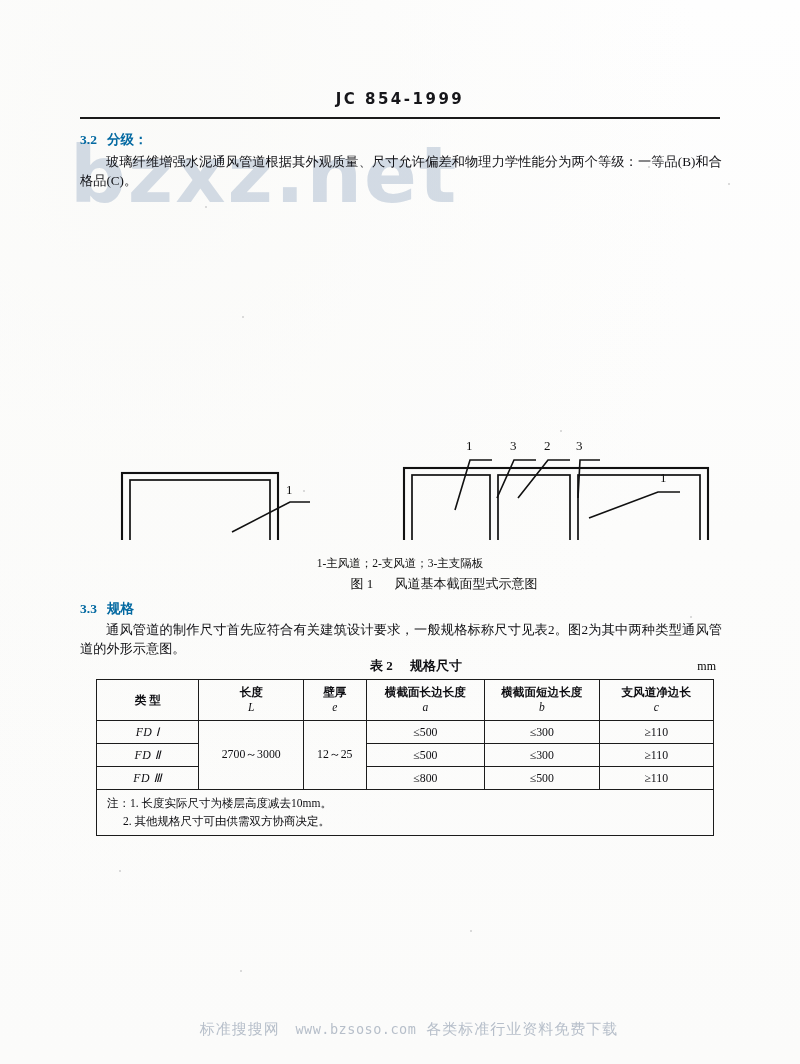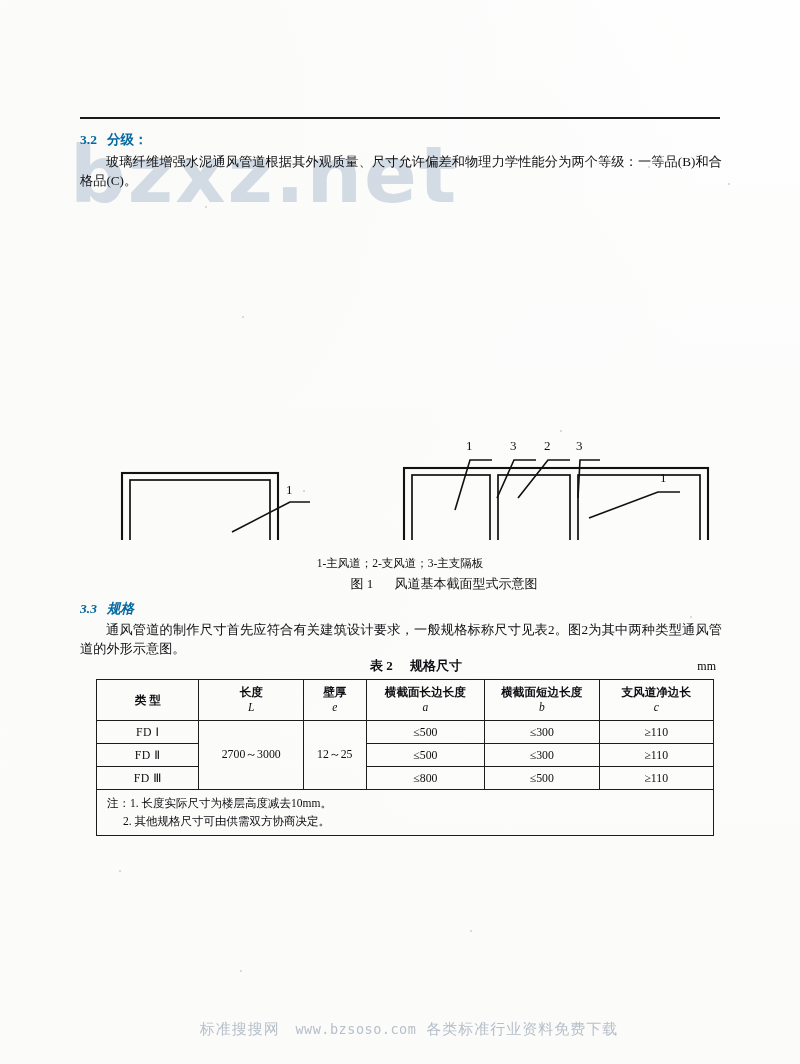--- a/index.html
+++ b/index.html
@@ -118,21 +118,21 @@
   }
   #spec-table th, #spec-table td {
     border: 1px solid #1c1c1c;
     text-align: center;
     vertical-align: middle;
     padding: 0;
   }
   #spec-table thead th { height: 40px; font-weight: bold; line-height: 15px; }
   #spec-table tbody td { height: 22px; }
   .hdr-sub { font-style: italic; font-family: "Liberation Serif", serif; font-size: 11.5px; font-weight: normal; }
-  .type-cell { font-family: "Liberation Serif", serif; letter-spacing: .5px; font-size: 11.8px; }
+  .type-cell { font-family: "Liberation Serif", serif; letter-spacing: .5px; font-size: 11.8px; font-style: italic; }
   .num-cell  { font-family: "Liberation Serif", serif; font-size: 11.8px; }
   .note-cell {
     text-align: left !important;
     padding: 4px 0 5px 10px !important;
     height: auto !important;
     line-height: 18px;
     font-size: 11.5px;
   }
   .note-line-2 { padding-left: 16px; display: block; }
 
@@ -155,20 +155,21 @@
 </style>
 </head>
 <body>
 
 <div id="page">
 
   <div id="paper-tint"></div>
 
   <div id="watermark">bzxz.net</div>
 
+  <div id="header-title">JC 854-1999</div>
   <div id="header-rule"></div>
 
   <div class="sec-head" style="top:131px; left:80px;">
     <span class="sec-num">3.2</span><span>分级：</span>
   </div>
   <div class="para" style="top:152px;">玻璃纤维增强水泥通风管道根据其外观质量、尺寸允许偏差和物理力学性能分为两个等级：一等品(B)和合格品(C)。</div>
 
   <div id="figs">
     <svg width="800" height="330" viewBox="0 0 800 330" xmlns="http://www.w3.org/2000/svg">
       <g fill="none" stroke="#111111" stroke-width="2.1" stroke-linejoin="miter">
@@ -231,21 +232,21 @@
       </g>
     </svg>
   </div>
 
   <div class="fig-cap" id="fig-legend">1-主风道；2-支风道；3-主支隔板</div>
   <div class="fig-cap" id="fig-title">
     <span>图 1</span>
     <span style="display:inline-block;width:18px;"></span><span>风道基本截面型式示意图</span>
   </div>
 
-  <div class="sec-head" style="top:600px; left:80px;font-style:italic;">
+  <div class="sec-head" style="top:600px; left:80px;">
     <span class="sec-num">3.3</span><span>规格</span>
   </div>
   <div class="para" style="top:620px;">通风管道的制作尺寸首先应符合有关建筑设计要求，一般规格标称尺寸见表2。图2为其中两种类型通风管道的外形示意图。</div>
 
   <div id="tbl-caption">
     <span>表 2</span>
     <span style="display:inline-block;width:14px;"></span><span>规格尺寸</span>
   </div>
   <div id="tbl-unit">mm</div>
 

